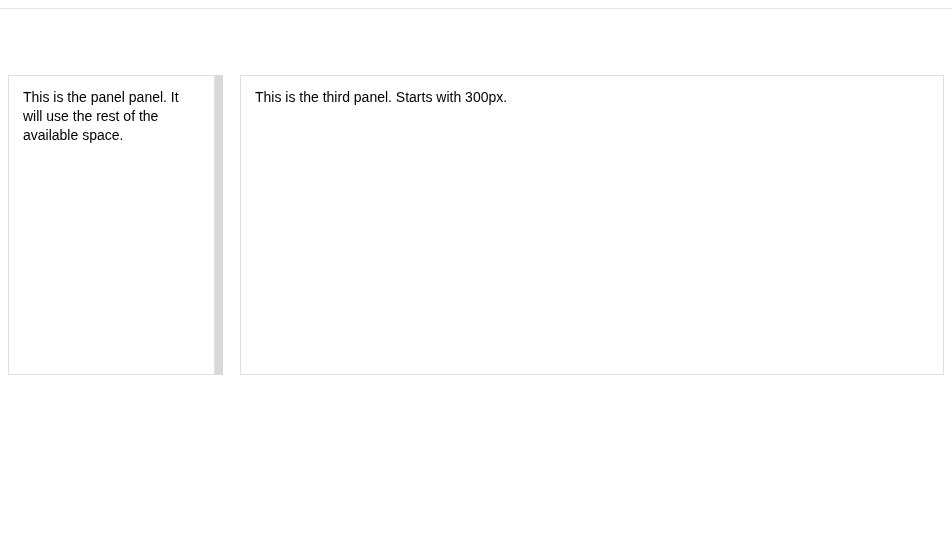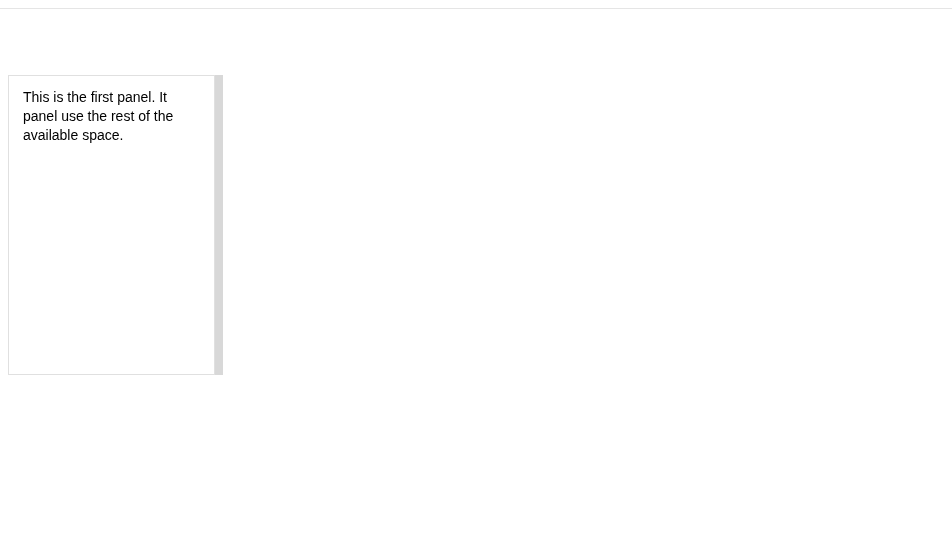--- a/index.html
+++ b/index.html
@@ -57,17 +57,20 @@
       line-height: 1.35;
     }
   </style>
 </head>
 <body>
 
 <div class="top-separator"></div>
 
 <div class="panel-container">
   <div class="panel panel-1">
-    <div class="panel-text">This is the first panel. It panel use the rest of the available space.</div>
+    <div class="panel-text">This is the panel panel. It will use the rest of the available space.</div>
   </div>
   <div class="splitter"></div>
   <div class="gap"></div>
+  <div class="panel panel-3">
+    <div class="panel-text">This is the third panel. Starts with 300px.</div>
+  </div>
 </div>
 
 </body></html>

